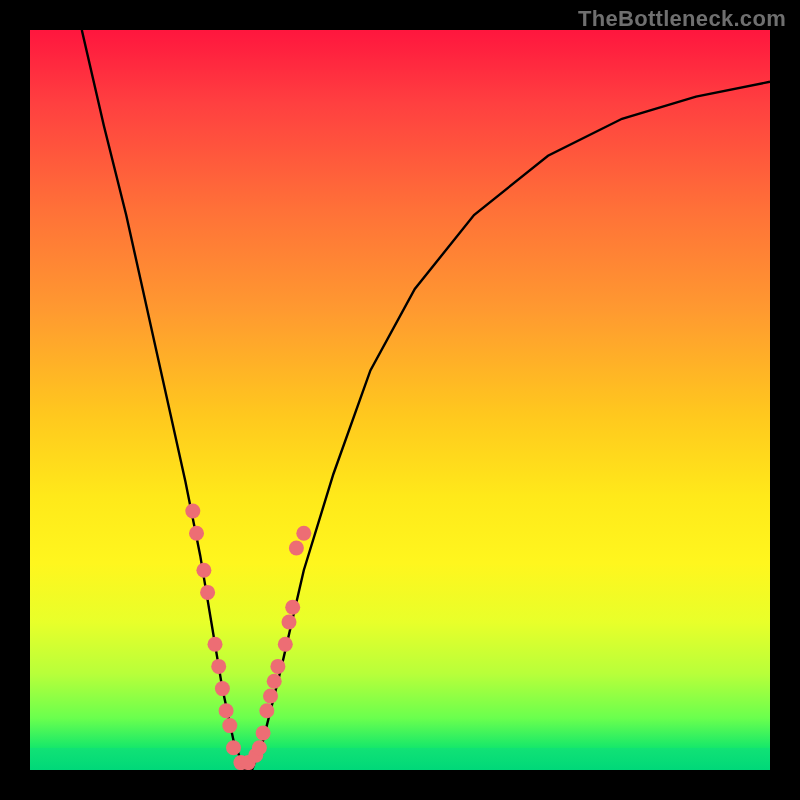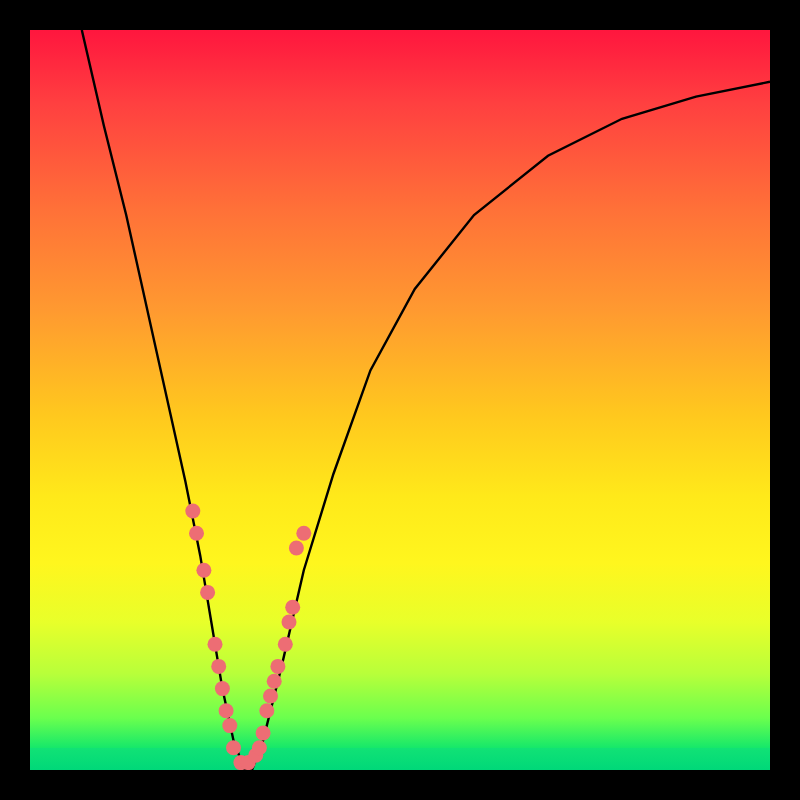--- a/index.html
+++ b/index.html
@@ -72,20 +72,21 @@
     inset: 0;
   }
   .dot {
     fill: #ed6d74;
   }
 </style>
 </head>
 <body>
 
 <div class="frame">
+  <div class="watermark">TheBottleneck.com</div>
 
   <div class="plot">
     <div class="gradient"></div>
     <div class="green-band"></div>
 
     <svg class="curve" viewBox="0 0 740 740" preserveAspectRatio="none">
       <path d="M51.8 0.0 L74.0 96.2 L96.2 185.0 L111.0 251.6 L125.8 318.2 L140.6 384.8 L155.4 451.4 L170.2 525.4 L181.3 592.0 L192.4 658.6 L203.5 710.4 L214.6 740.0 L222.0 740.0 L233.1 710.4 L251.6 636.4 L273.8 540.2 L303.4 444.0 L340.4 340.4 L384.8 259.0 L444.0 185.0 L518.0 125.8 L592.0 88.8 L666.0 66.6 L740.0 51.8 " fill="none" stroke="#000000" stroke-width="2.4"></path>
       <g>
           <circle cx="162.8" cy="481.0" r="7.5" class="dot" fill="#ed6d74"></circle>
           <circle cx="166.5" cy="503.2" r="7.5" class="dot" fill="#ed6d74"></circle>

